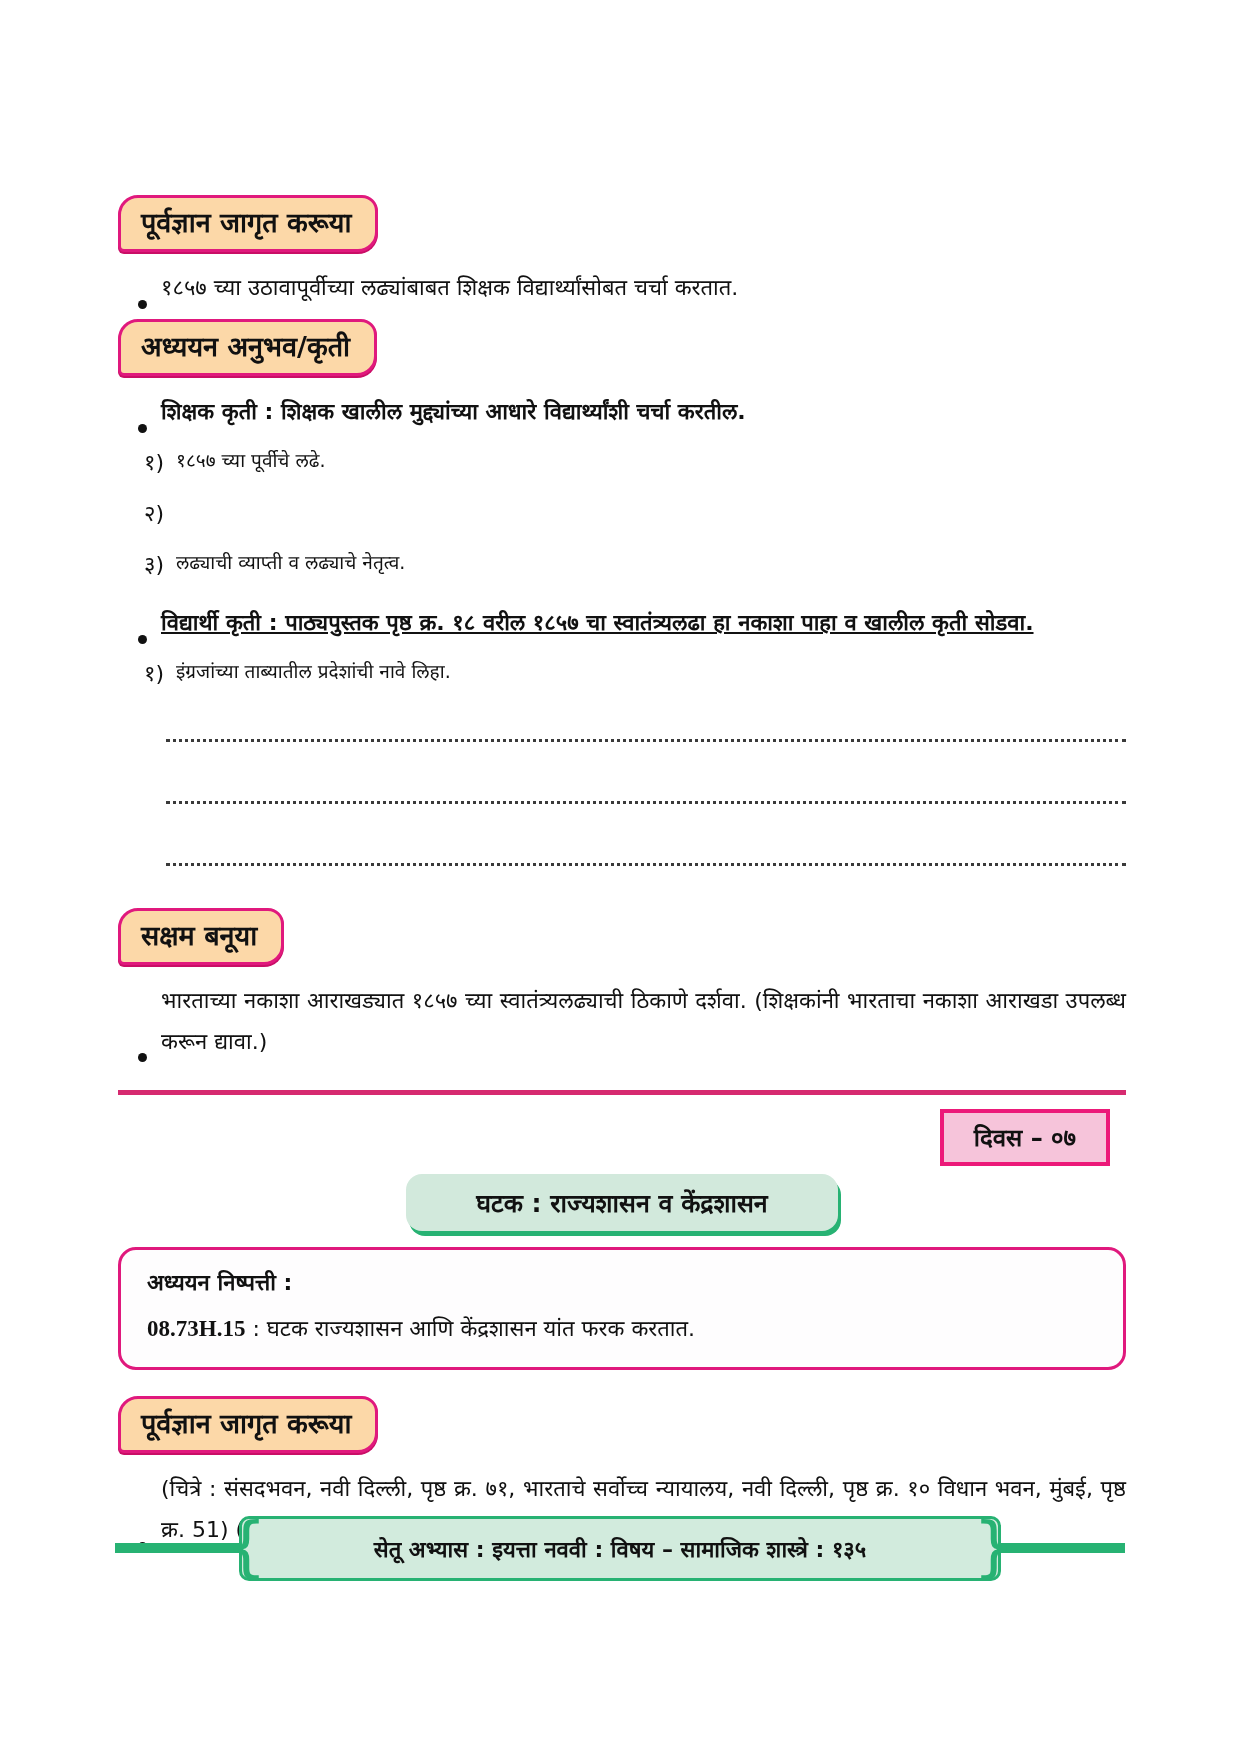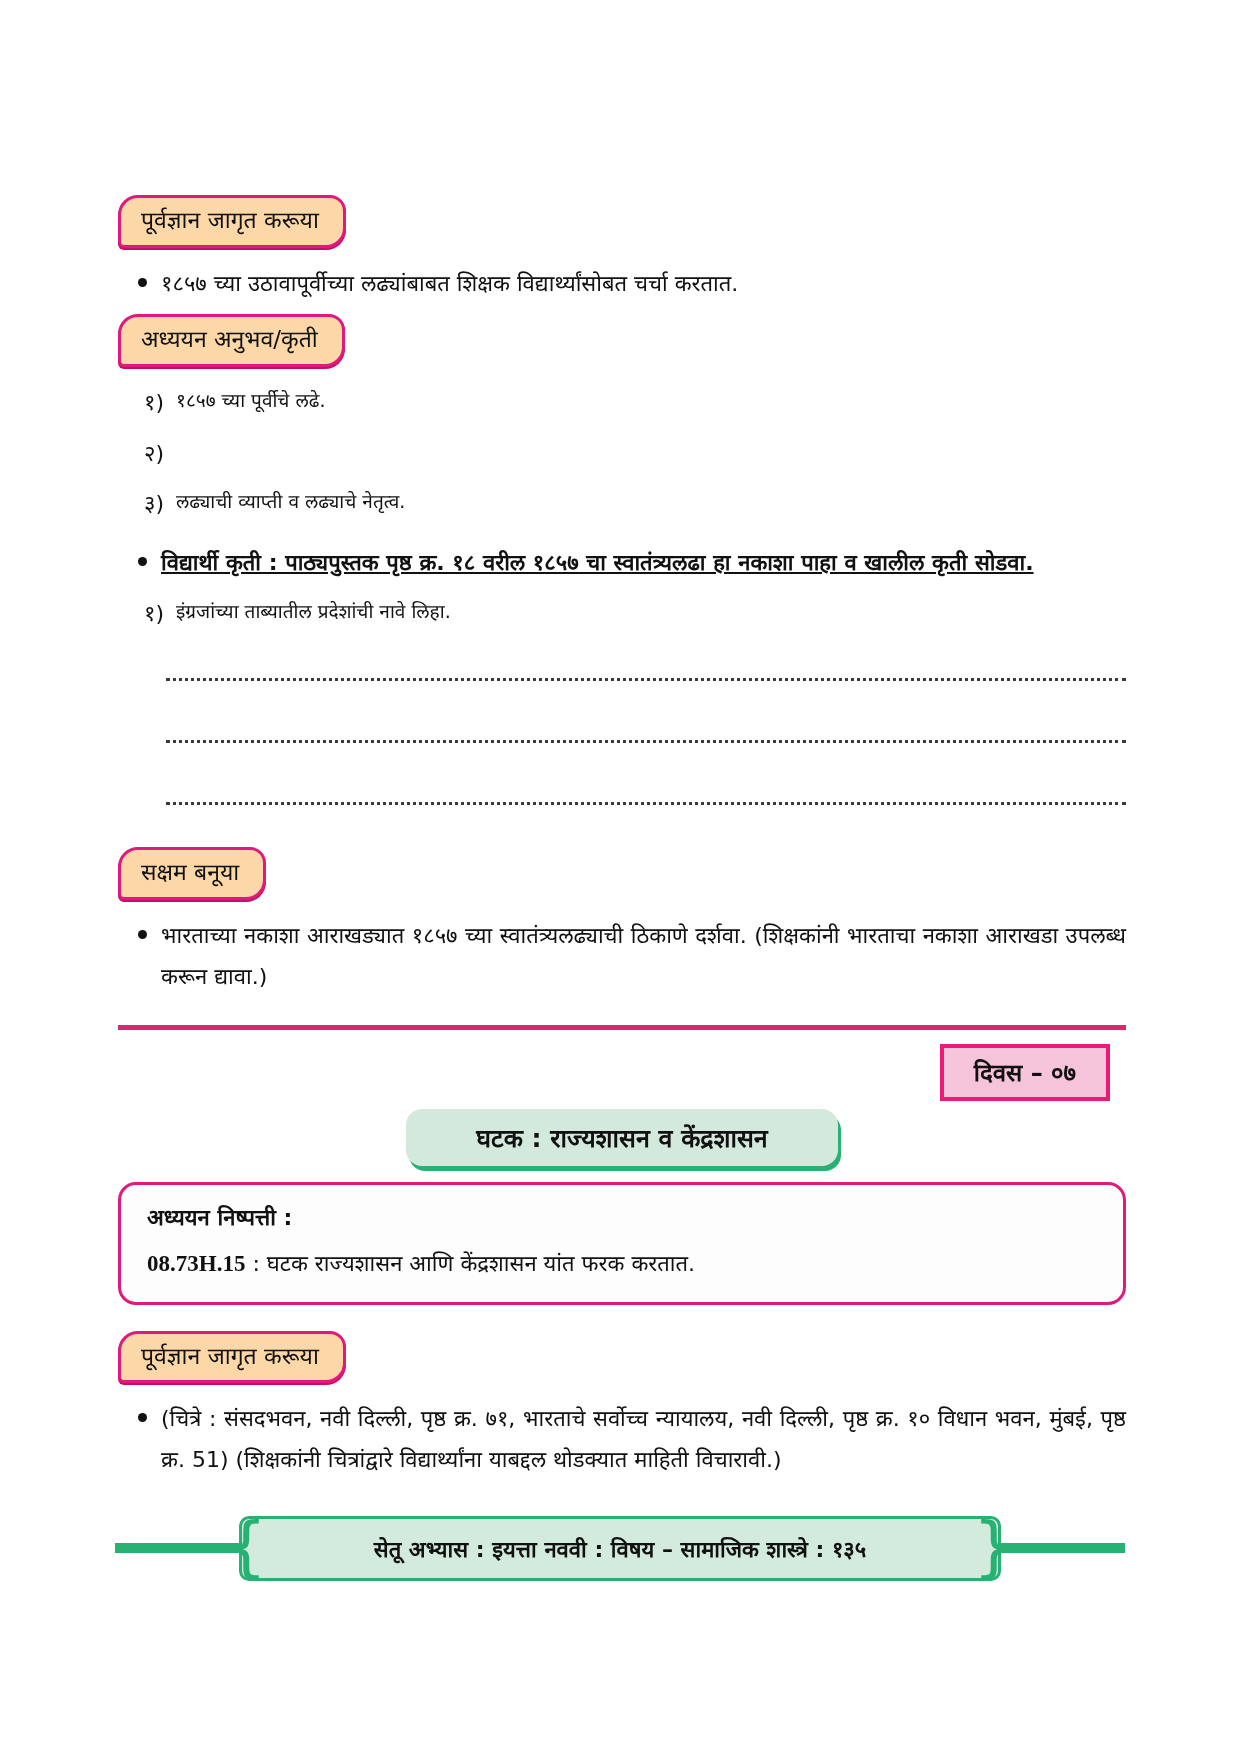--- a/index.html
+++ b/index.html
@@ -16,30 +16,30 @@
     left:118px; top:195px;
     width:1008px;
   }
   
   .badge{
     display:inline-block;
     background:#fcd8a8;
     border:3.5px solid #e0197d;
     border-radius:20px 16px 20px 6px;
     padding:9px 24px 10px 20px;
-    font-size:23px;
-    font-weight:normal;
+    font-size:27px;
+    font-weight:bold;
     line-height:1.2;
     box-shadow:0 2px 0 #c90e66;
   }
   .badge-row{margin:0 0 16px 0;}
   
   .bullet-row{
     display:flex;
-    align-items:flex-start;
+    align-items:flex-end;
     margin:0 0 10px 0;
     padding-left:20px;
   }
   .bullet-dot{
     flex:0 0 auto;
     width:9px;height:9px;
     border-radius:50%;
     background:#111;
     margin:14px 14px 0 0;
   }
@@ -179,20 +179,24 @@
       <span class="badge">पूर्वज्ञान जागृत करूया</span>
     </div>
     <div class="bullet-row">
       <span class="bullet-dot"></span>
       <span class="bullet-text">१८५७ च्या उठावापूर्वीच्या लढ्यांबाबत शिक्षक विद्यार्थ्यांसोबत चर्चा करतात.</span>
     </div>
 
     <div class="badge-row mt8">
       <span class="badge">अध्ययन अनुभव/कृती</span>
     </div>
+    <div class="bullet-row">
+      <span class="bullet-dot"></span>
+      <span class="bullet-text bold">शिक्षक कृती : शिक्षक खालील मुद्द्यांच्या आधारे विद्यार्थ्यांशी चर्चा करतील.</span>
+    </div>
 
     <div class="num-item">
       <span class="num">१)</span>
       <span class="txt">१८५७ च्या पूर्वीचे लढे.</span>
     </div>
     <div class="num-item">
       <span class="num">२)</span>
     </div>
     <div class="num-item">
       <span class="num">३)</span>

